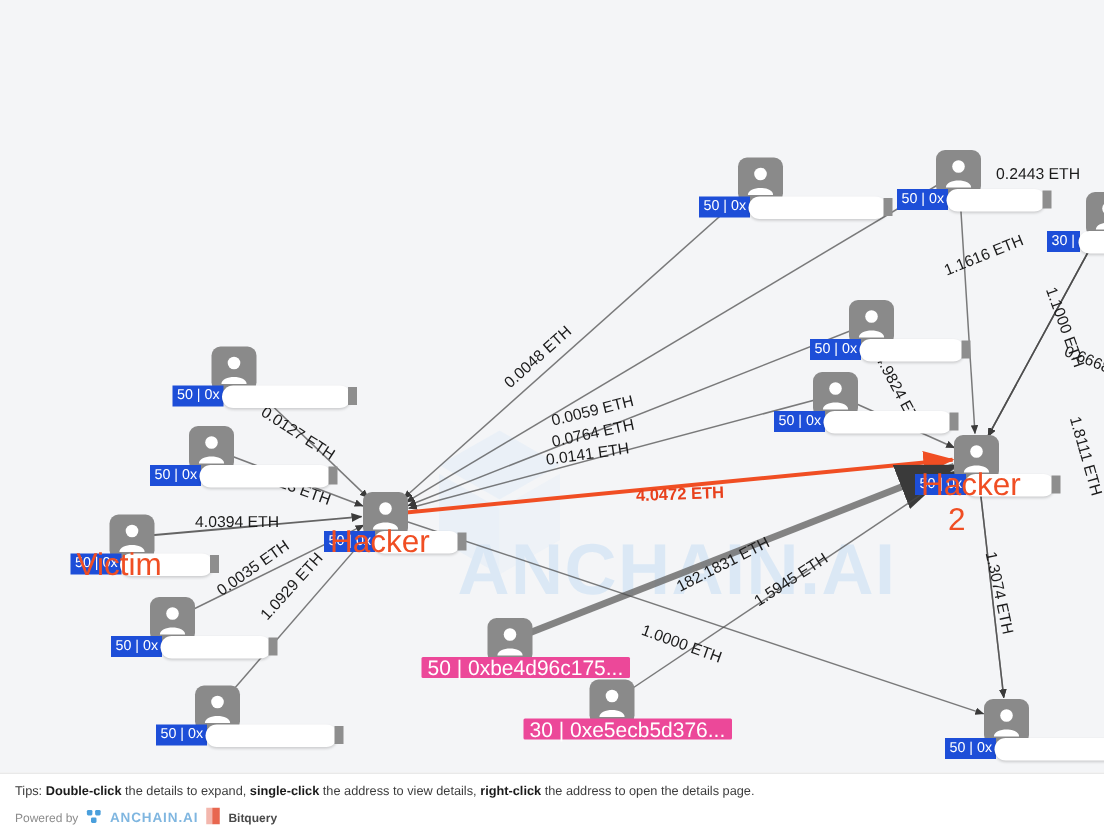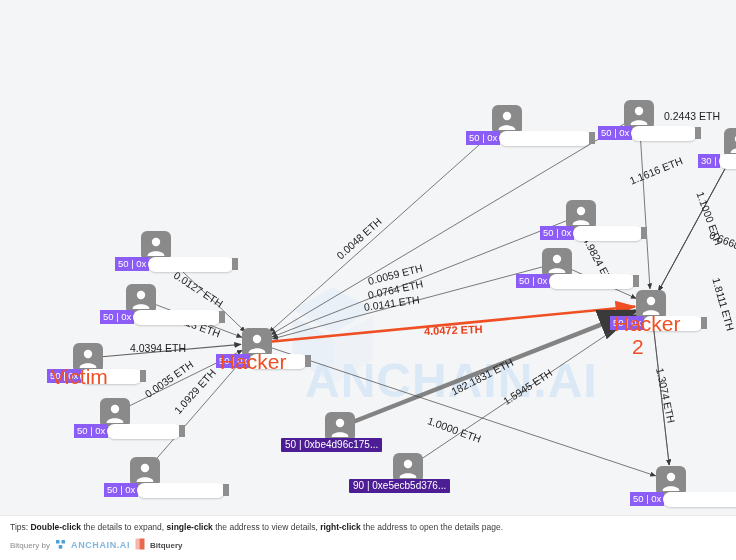--- a/index.html
+++ b/index.html
@@ -48,31 +48,31 @@
   .node.hl .avatar{background:#8a8a8a;}
 
   
   .addr{
     position:absolute;top:26px;left:-26px;
     display:flex;align-items:center;height:14px;
     font-size:10px;font-family:"Liberation Sans",sans-serif;
     white-space:nowrap;
   }
   .addr .pre{
-    background:#8b5cf6;color:#fff;padding:1px 3px;height:12px;
+    background:#1d4ed8;color:#fff;padding:1px 3px;height:12px;
     line-height:12px;font-size:9.5px;letter-spacing:0;
   }
   .addr .blob{
     background:#ffffff;height:15px;border-radius:9px;
     box-shadow:0 1px 2px rgba(0,0,0,.18);
     margin-left:-1px;
   }
   .addr .full{
-    background:#4c1d95;color:#fff;padding:1px 4px;height:12px;line-height:12px;
-    font-size:10px;border-radius:1px;
+    background:#ec4899;color:#fff;padding:1px 4px;height:12px;line-height:12px;
+    font-size:14px;border-radius:1px;
   }
   .addr .tail{
     width:6px;height:12px;background:#8e8e8e;margin-left:-2px;
   }
 
   
   .rolecap{
     position:absolute;color:#f04e23;font-size:21px;
     font-family:"Liberation Sans",sans-serif;white-space:nowrap;
     pointer-events:none;
@@ -329,21 +329,21 @@
         </div>
       </div>
       <div class="node" style="left: 393px; top: 453px;">
         <div class="avatar">
           <svg width="20" height="22" viewBox="0 0 20 22">
             <circle cx="10" cy="7" r="4.2" fill="#ffffff"></circle>
             <path d="M1.6 21 C1.6 14.8 18.4 14.8 18.4 21 Z" fill="#ffffff"></path>
           </svg>
         </div>
         <div class="addr" style="left: -44px;">
-          <span class="full">90 | 0xe5ecb5d376...</span>
+          <span class="full">30 | 0xe5ecb5d376...</span>
         </div>
       </div>
       <div class="node hl" style="left: 636px; top: 290px;">
         <div class="avatar">
           <svg width="20" height="22" viewBox="0 0 20 22">
             <circle cx="10" cy="7" r="4.2" fill="#ffffff"></circle>
             <path d="M1.6 21 C1.6 14.8 18.4 14.8 18.4 21 Z" fill="#ffffff"></path>
           </svg>
         </div>
         <div class="addr">
@@ -366,21 +366,21 @@
           <span class="blob" style="width: 90px;"></span>
         </div>
       </div>
     </div>
 
   <div id="footer">
     <div id="tips">
       <span>Tips: </span><b>Double-click</b><span> the details to expand, </span><b>single-click</b><span> the address to view details, </span><b>right-click</b><span> the address to open the details page.</span>
     </div>
     <div id="powered">
-      <span>Bitquery by</span>
+      <span>Powered by</span>
       <span class="ic">
         <svg width="11" height="11" viewBox="0 0 12 12">
             <g fill="#4a9fdc">
               <rect x="1" y="1" width="4" height="4" rx="1"></rect>
               <rect x="7" y="1" width="4" height="4" rx="1"></rect>
               <rect x="4" y="6.5" width="4" height="4" rx="1"></rect>
             </g>
           </svg>
       </span>
       <span class="brand">ANCHAIN.AI</span>

